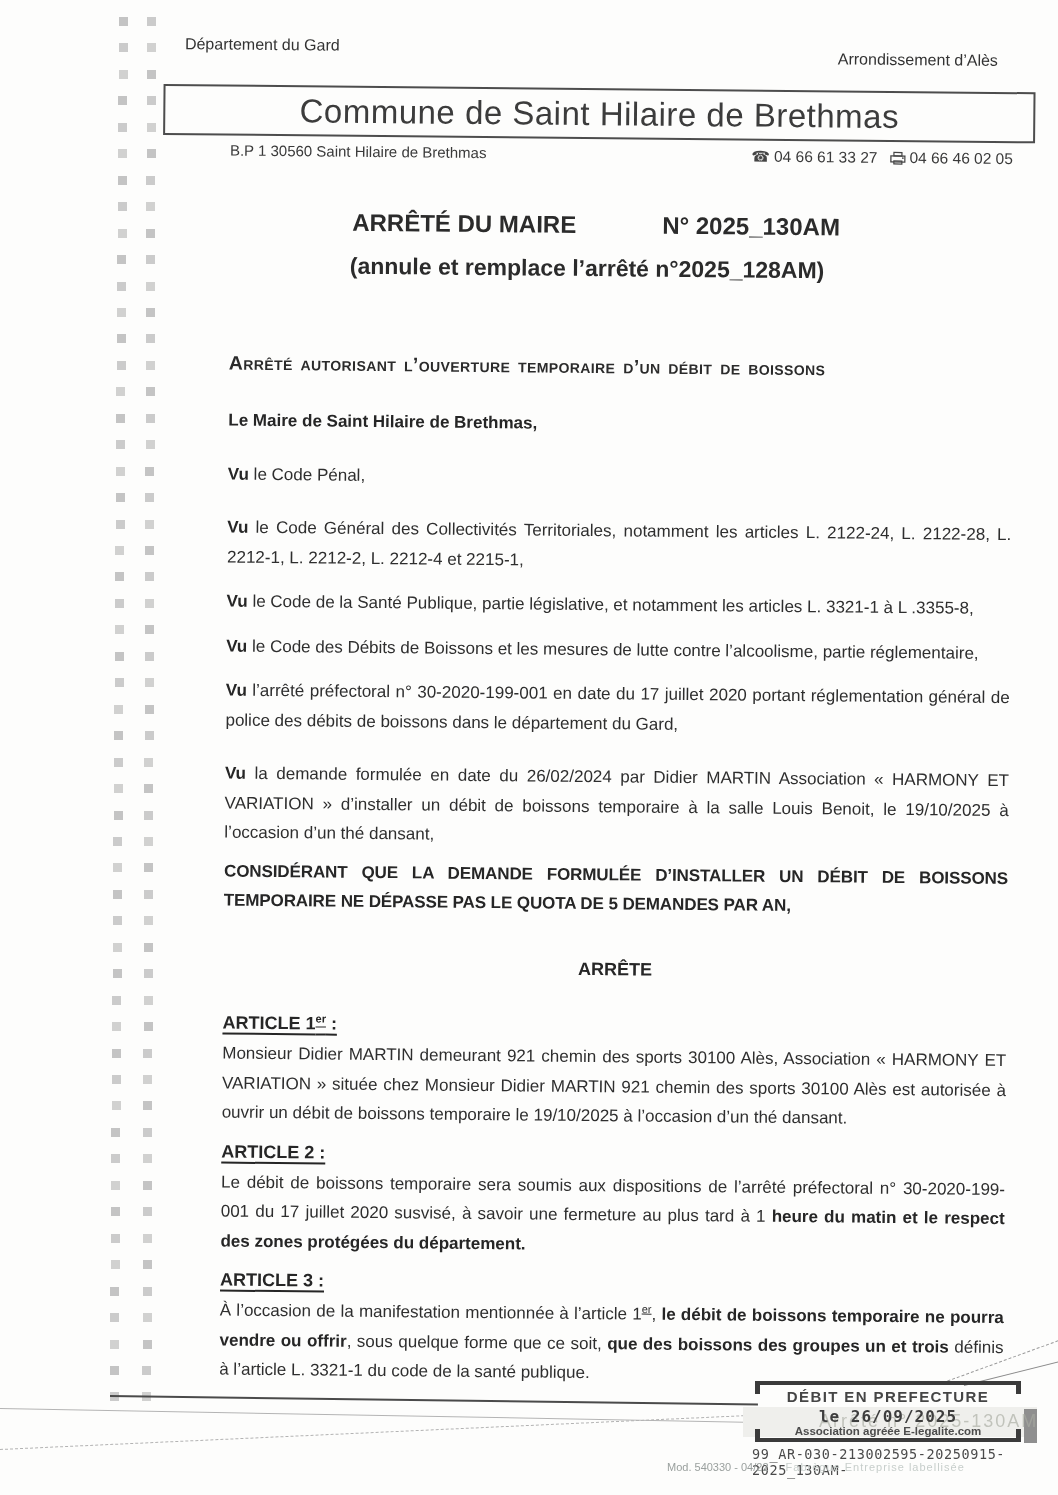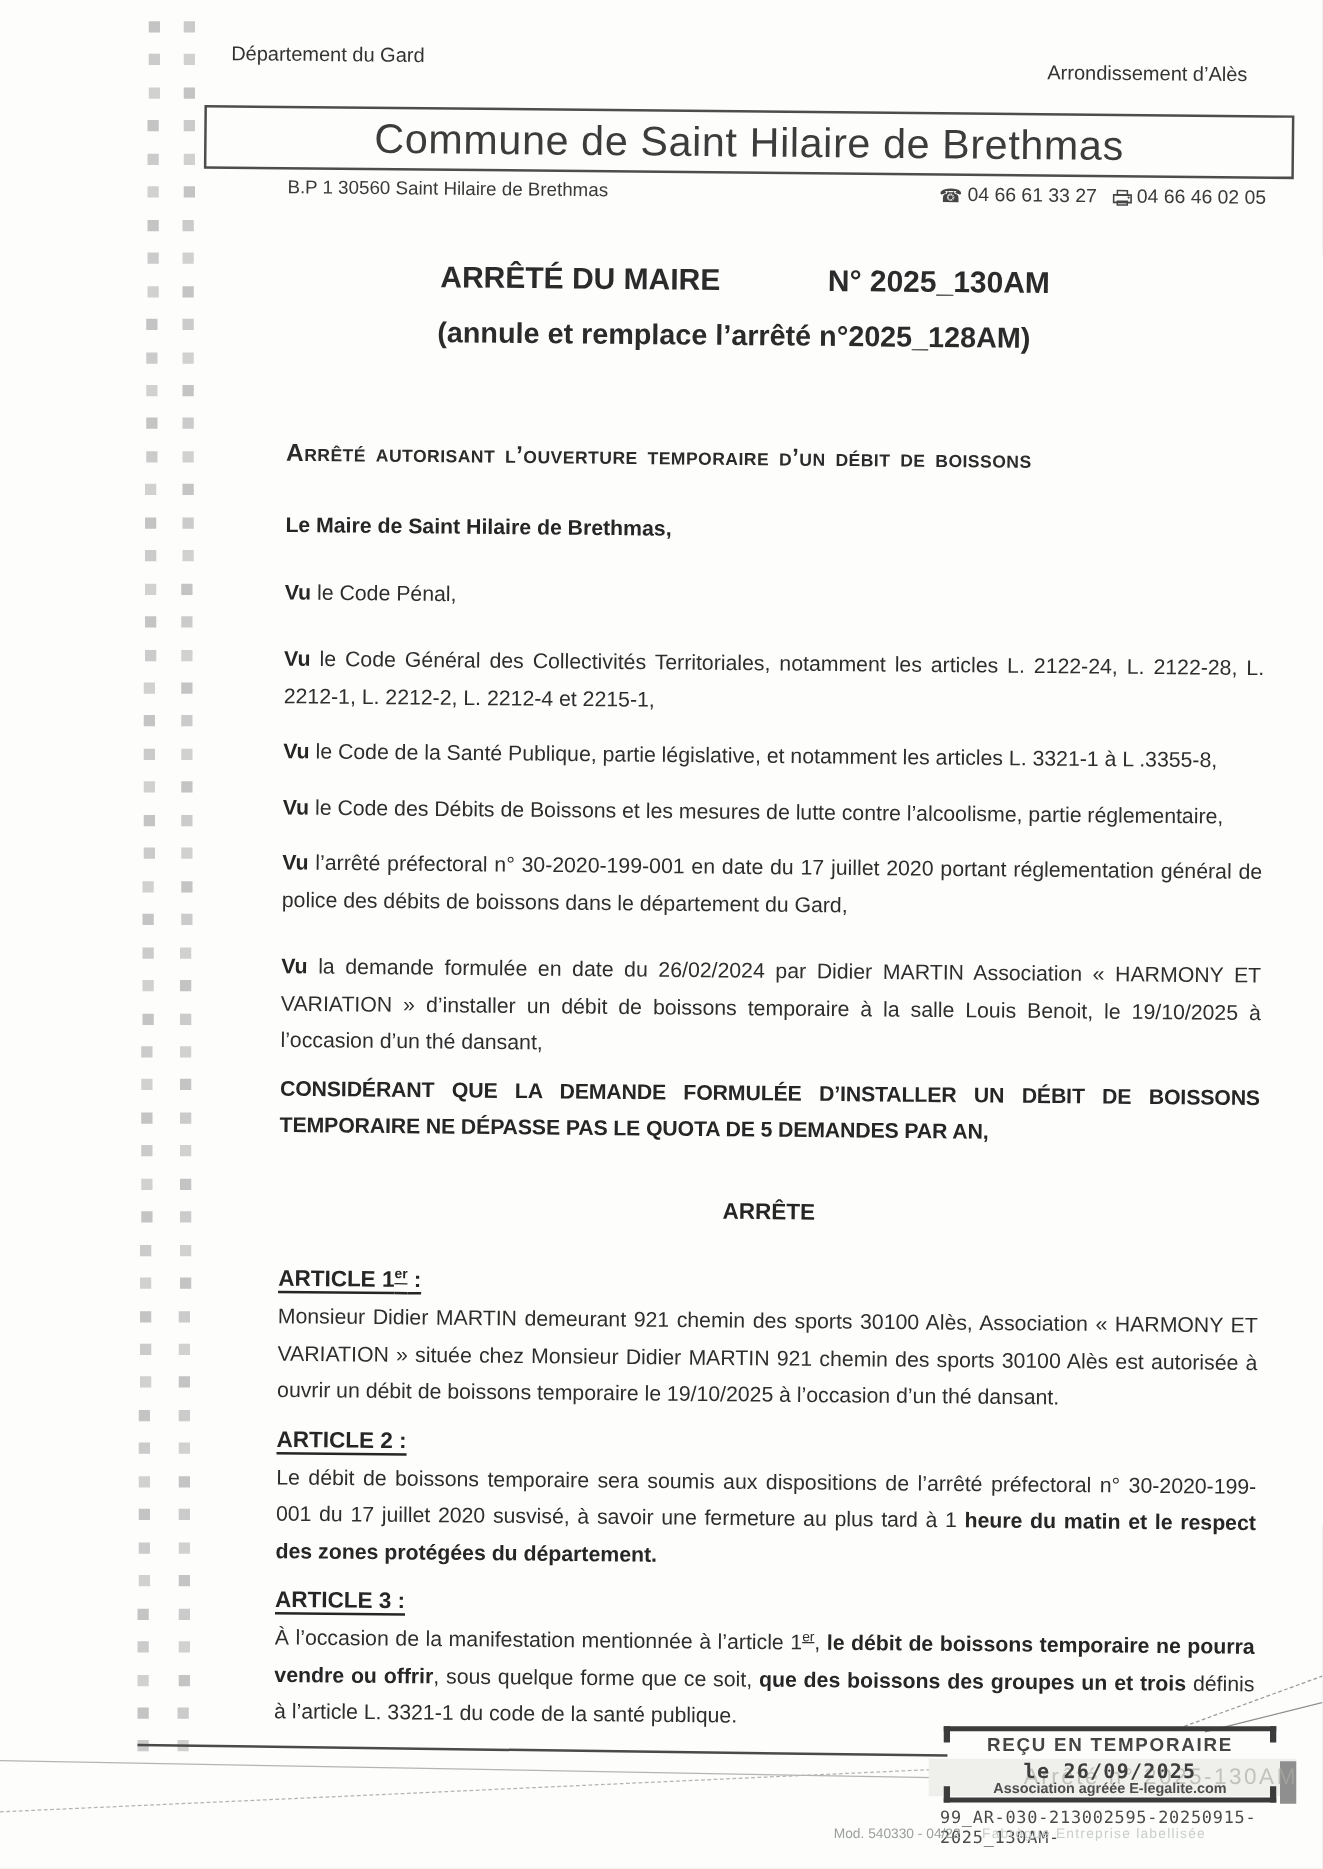--- a/index.html
+++ b/index.html
@@ -281,21 +281,21 @@
   <div class="stamp">
     <div class="s-band"></div>
     <div class="s-tab"></div>
     <div class="s-watermark">Arrêté n° 2025-130AM</div>
     <div class="s-bar s-bar-top"></div>
     <div class="s-bar s-bar-bottom"></div>
     <div class="s-tick s-tl"></div>
     <div class="s-tick s-tr"></div>
     <div class="s-tick s-bl"></div>
     <div class="s-tick s-br"></div>
-    <div class="s-line1">REÇU EN TEMPORAIRE</div>
+    <div class="s-line1">DÉBIT EN PREFECTURE</div>
     <div class="s-line2">le 26/09/2025</div>
     <div class="s-line3">Association agréée E-legalite.com</div>
   </div>
 
   <div class="code-line">99_AR-030-213002595-20250915-2025_130AM-</div>
 
   <div class="mod-line">
     <span>Mod. 540330 - 04/22</span>
     <span class="faded">Fabrègue   Entreprise labellisée</span>
   </div>

